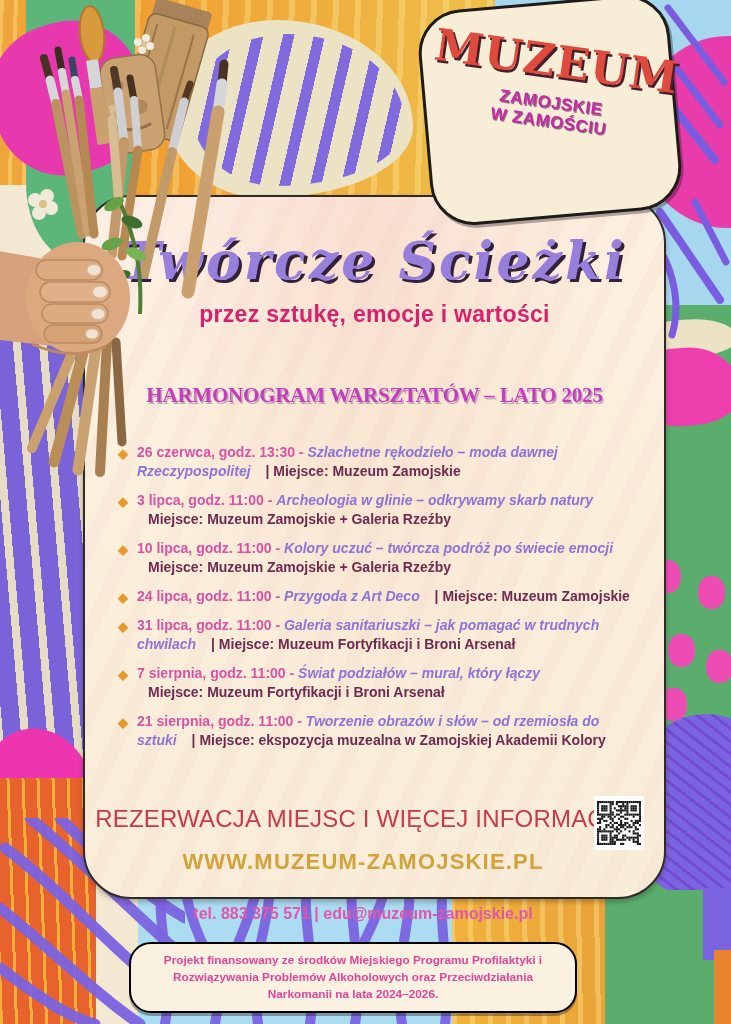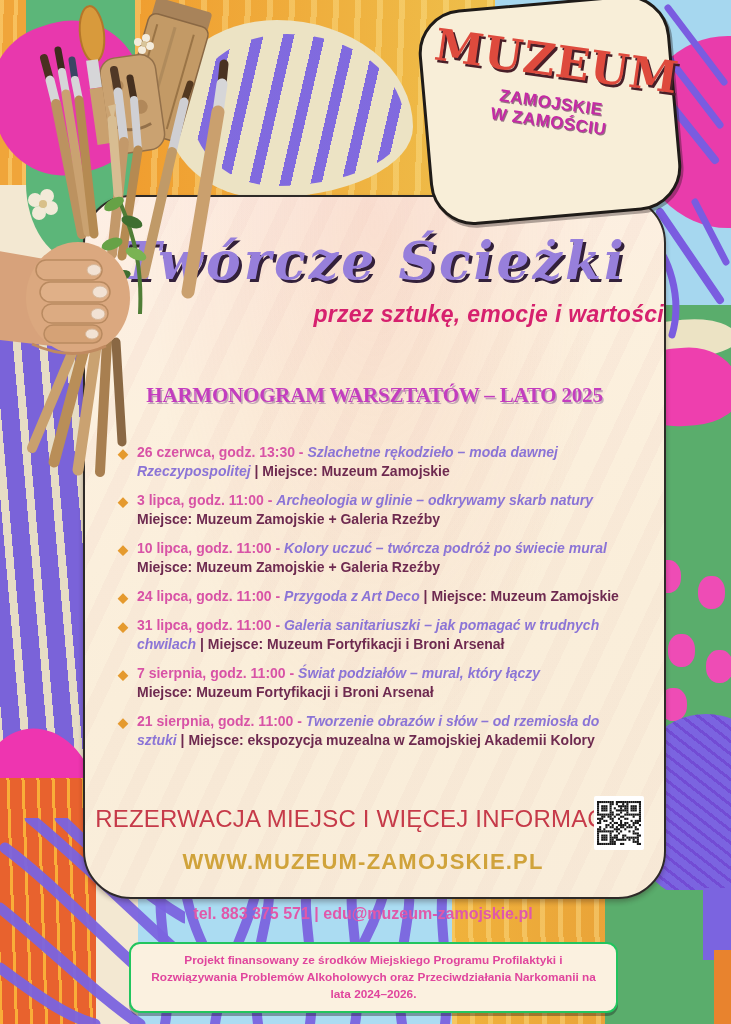--- a/index.html
+++ b/index.html
@@ -56,51 +56,51 @@
   .panel{left:83px;top:195px;width:579px;height:700px;z-index:5;
     background:linear-gradient(168deg,#fdeee4 0%,#fcf0de 28%,#faeeda 62%,#f9edda 100%);
     border:2px solid #2e2a28;border-radius:48px;box-shadow:0 3px 5px rgba(40,20,20,.3);}
   .panel::before{content:"";position:absolute;inset:0;border-radius:inherit;
     background:
       radial-gradient(ellipse at 50% 4%,rgba(242,170,150,.22),transparent 55%),
       repeating-linear-gradient(115deg,rgba(214,150,150,.06) 0 14px,transparent 14px 36px);}
   .panel-title{left:0;top:34px;width:100%;text-align:center;
     font-family:"DejaVu Serif",serif;font-style:italic;font-weight:700;font-size:52px;line-height:60px;
     letter-spacing:3px;color:#977fdb;text-shadow:3px 3px 0 #33203a;}
-  .panel-subtitle{left:0;top:104px;width:100%;text-align:right;
-    font-style:italic;font-weight:800;font-size:23px;color:#d6216e;letter-spacing:.3px;}
+  .panel-subtitle{left:0;top:104px;width:100%;text-align:center;
+    font-weight:800;font-size:23px;color:#d6216e;letter-spacing:.3px;}
   .schedule-heading{left:0;top:186px;width:100%;text-align:center;
     font-weight:800;font-size:21px;color:#c33dbf;letter-spacing:-.2px;
     text-shadow:1.5px 1.5px 0 rgba(90,40,120,.35);font-family:Liberation Serif, serif;}
   .schedule-list{left:33px;top:246px;width:514px;display:flex;flex-direction:column;gap:10px;}
   .sched-item{position:relative;padding-left:19px;font-weight:700;font-size:14px;line-height:19px;}
   .sched-item .bullet{position:absolute;left:0;top:1px;font-size:13px;color:#e59a2e;}
   .seg-date{color:#d853a6;}
   .seg-title{font-style:italic;color:#8b74d6;}
-  .seg-loc{color:#6e2a50;}
+  .seg-loc{color:#6e2a50;padding-left:11px;}
   .contact{left:8px;top:596px;width:540px;text-align:center;}
   .contact-res{font-weight:400;font-size:24px;color:#c63a49;letter-spacing:.2px;margin-top:12px;}
   .contact-www{font-weight:800;font-size:22px;color:#d0a33b;letter-spacing:1.2px;margin-top:16px;}
   .contact-tel{font-weight:700;font-size:16px;color:#e058aa;margin-top:30px;}
   .qr{left:509px;top:599px;width:50px;height:54px;background:#fff;border-radius:2px;
     display:flex;align-items:center;justify-content:center;}
 
   
   .badge{left:424px;top:2px;width:246px;height:210px;z-index:6;background:#f8eed8;
     border:3px solid #1f1b18;border-radius:44px;transform:rotate(-5deg);
     box-shadow:2px 3px 0 rgba(30,20,20,.35);}
   .badge-inner{position:absolute;inset:0;transform:rotate(13deg);text-align:center;padding-top:30px;}
   .badge-title{font-family:"DejaVu Serif",serif;font-weight:700;font-size:44px;color:#de4a3d;
     letter-spacing:1px;text-shadow:2.5px 2.5px 0 #471f28;}
   .badge-sub{font-weight:800;font-size:17px;line-height:1.12;color:#c52aa5;margin-top:7px;
     letter-spacing:.5px;text-shadow:1.2px 1.2px 0 rgba(70,10,60,.55);}
 
   
-  .footer-pill{left:129px;top:942px;width:489px;min-height:52px;z-index:6;background:#fbf1e0;
-    border:2px solid #22c55e;border-radius:11px;box-sizing:border-box;padding:8px 16px;
+  .footer-pill{left:129px;top:942px;width:448px;min-height:52px;z-index:6;background:#fbf1e0;
+    border:2px solid #000000;border-radius:22px;box-sizing:border-box;padding:8px 16px;
     display:flex;align-items:center;justify-content:center;text-align:center;
     box-shadow:0 3px 0 rgba(20,20,20,.35);}
   .footer-text{font-weight:700;font-size:11.8px;line-height:1.45;color:#e0459d;}
 
   .hand-art{left:-8px;top:-8px;width:300px;height:512px;z-index:7;}
 </style>
 </head>
 <body>
 
 <div class="poster">
@@ -166,21 +166,21 @@
     <div class="zebra-wing-stripes"></div>
   </div>
 
   <div class="abs panel">
     <div class="abs panel-title">Twórcze Ścieżki</div>
     <div class="abs panel-subtitle">przez sztukę, emocje i wartości</div>
     <div class="abs schedule-heading">HARMONOGRAM WARSZTATÓW – LATO 2025</div>
     <div class="abs schedule-list">
         <div class="sched-item"><span class="bullet">◆</span><span><span class="seg-date">26 czerwca, godz. 13:30 - </span><span class="seg-title">Szlachetne rękodzieło – moda dawnej</span><br><span class="seg-title">Rzeczypospolitej</span><span class="seg-loc"> | Miejsce: Muzeum Zamojskie</span></span></div>
         <div class="sched-item"><span class="bullet">◆</span><span><span class="seg-date">3 lipca, godz. 11:00 - </span><span class="seg-title">Archeologia w glinie – odkrywamy skarb natury</span><br><span class="seg-loc">Miejsce: Muzeum Zamojskie + Galeria Rzeźby</span></span></div>
-        <div class="sched-item"><span class="bullet">◆</span><span><span class="seg-date">10 lipca, godz. 11:00 - </span><span class="seg-title">Kolory uczuć – twórcza podróż po świecie mural</span><br><span class="seg-loc">Miejsce: Muzeum Zamojskie + Galeria Rzeźby</span></span></div>
+        <div class="sched-item"><span class="bullet">◆</span><span><span class="seg-date">10 lipca, godz. 11:00 - </span><span class="seg-title">Kolory uczuć – twórcza podróż po świecie emocji</span><br><span class="seg-loc">Miejsce: Muzeum Zamojskie + Galeria Rzeźby</span></span></div>
         <div class="sched-item"><span class="bullet">◆</span><span><span class="seg-date">24 lipca, godz. 11:00 - </span><span class="seg-title">Przygoda z Art Deco</span><span class="seg-loc"> | Miejsce: Muzeum Zamojskie</span></span></div>
         <div class="sched-item"><span class="bullet">◆</span><span><span class="seg-date">31 lipca, godz. 11:00 - </span><span class="seg-title">Galeria sanitariuszki – jak pomagać w trudnych</span><br><span class="seg-title">chwilach</span><span class="seg-loc"> | Miejsce: Muzeum Fortyfikacji i Broni Arsenał</span></span></div>
         <div class="sched-item"><span class="bullet">◆</span><span><span class="seg-date">7 sierpnia, godz. 11:00 - </span><span class="seg-title">Świat podziałów – mural, który łączy</span><br><span class="seg-loc">Miejsce: Muzeum Fortyfikacji i Broni Arsenał</span></span></div>
         <div class="sched-item"><span class="bullet">◆</span><span><span class="seg-date">21 sierpnia, godz. 11:00 - </span><span class="seg-title">Tworzenie obrazów i słów – od rzemiosła do</span><br><span class="seg-title">sztuki</span><span class="seg-loc"> | Miejsce: ekspozycja muzealna w Zamojskiej Akademii Kolory</span></span></div>
       </div>
     <div class="abs contact">
       <div class="contact-res">REZERWACJA MIEJSC I WIĘCEJ INFORMACJI:</div>
       <div class="contact-www">WWW.MUZEUM-ZAMOJSKIE.PL</div>
       <div class="contact-tel">tel. 883 375 571 | edu@muzeum-zamojskie.pl</div>
     </div>

